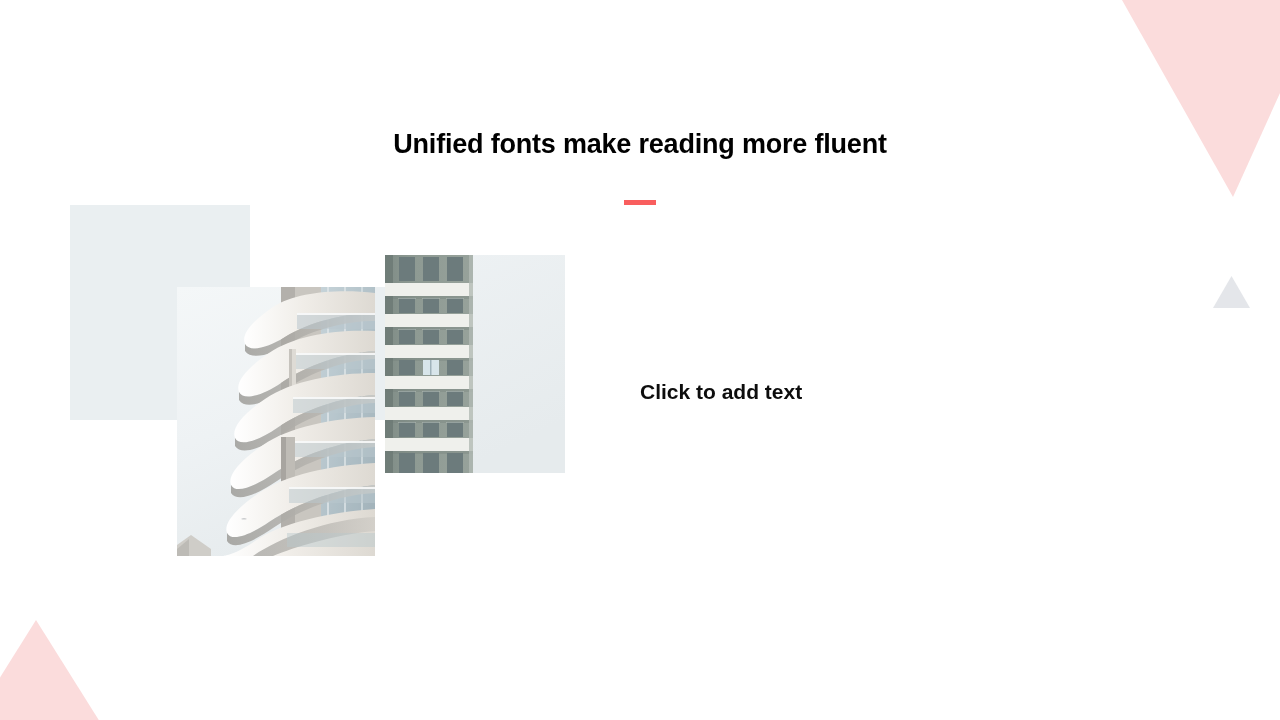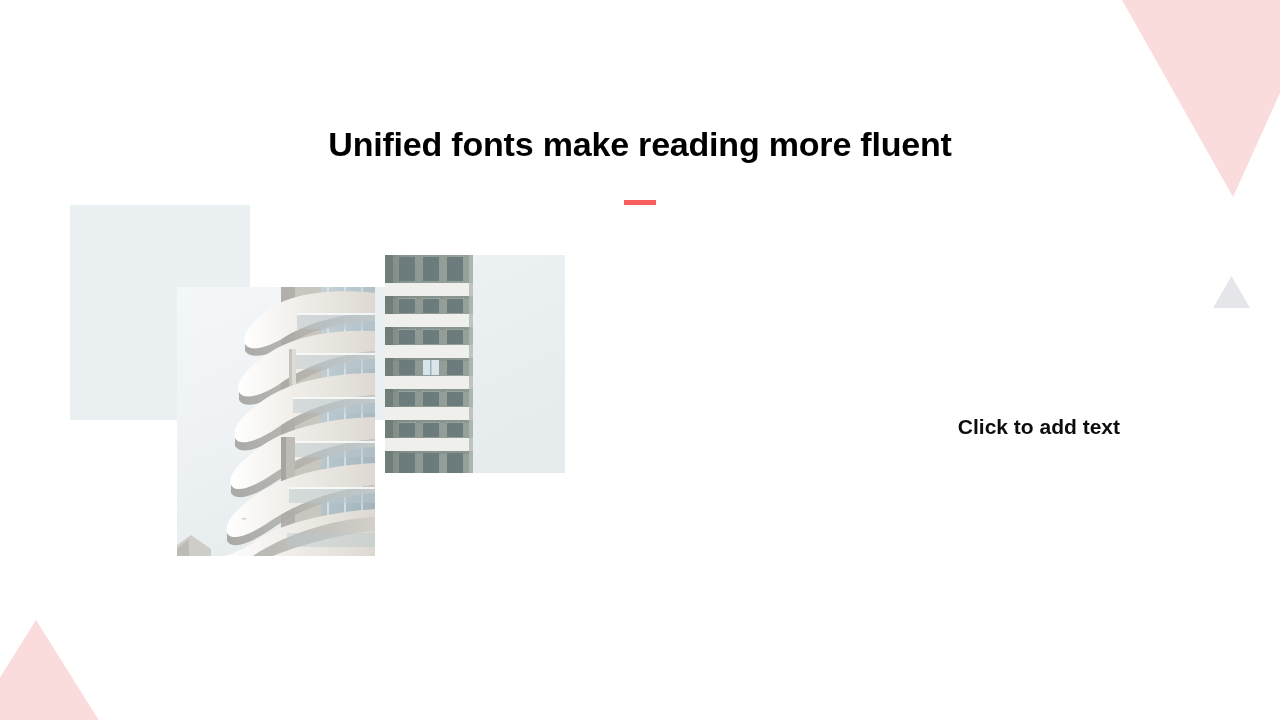--- a/index.html
+++ b/index.html
@@ -99,41 +99,40 @@
     height: 100%;
   }
 
   
   #title {
     position: absolute;
     left: 240px;
     top: 126px;
     width: 800px;
     text-align: center;
-    font-size: 34px;
+    font-size: 27px;
     font-weight: bold;
     color: #000000;
     letter-spacing: -0.2px;
     line-height: 36px;
   }
   #divider {
     position: absolute;
     left: 624px;
     top: 200px;
     width: 32px;
     height: 5px;
     background: #f95e5e;
   }
   #body-block {
     position: absolute;
     left: 640px;
     top: 378px;
     width: 480px;
-    text-align: right;
-    margin-top: 35px;
+    text-align: left;
   }
   #body-heading {
     font-size: 21px;
     font-weight: bold;
     color: #0d0d0d;
     line-height: 28px;
     margin: 0 0 7px 0;
   }
   #body-paragraph {
     font-size: 14.5px;

